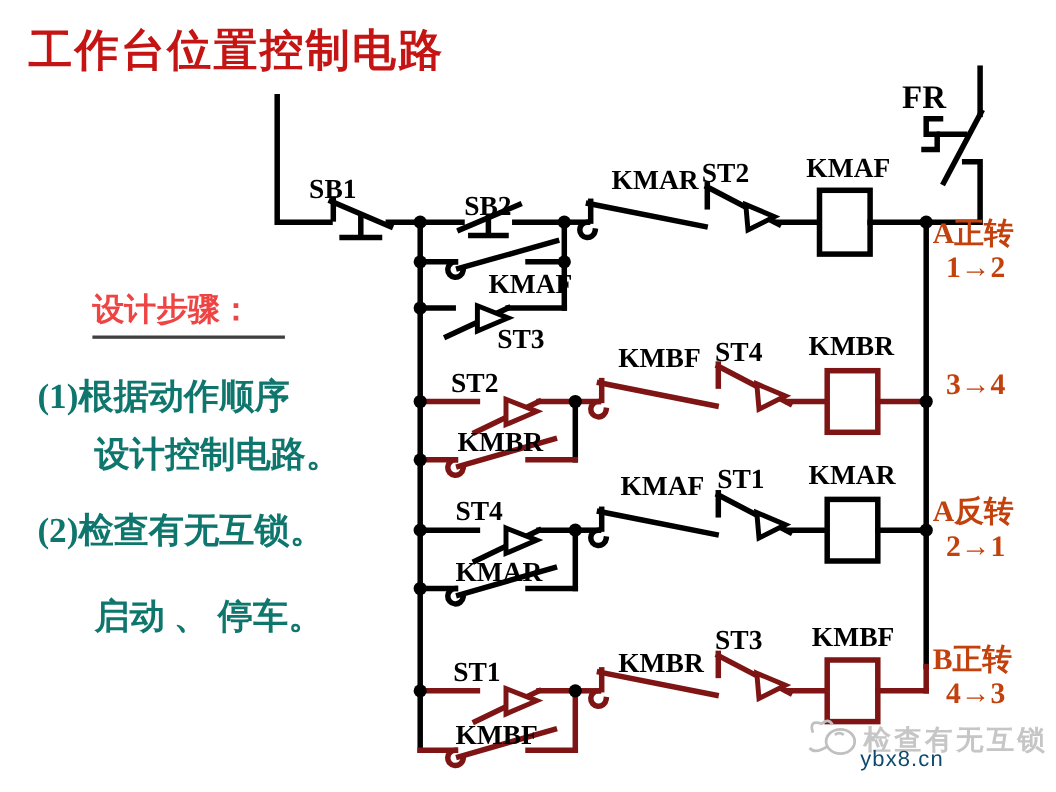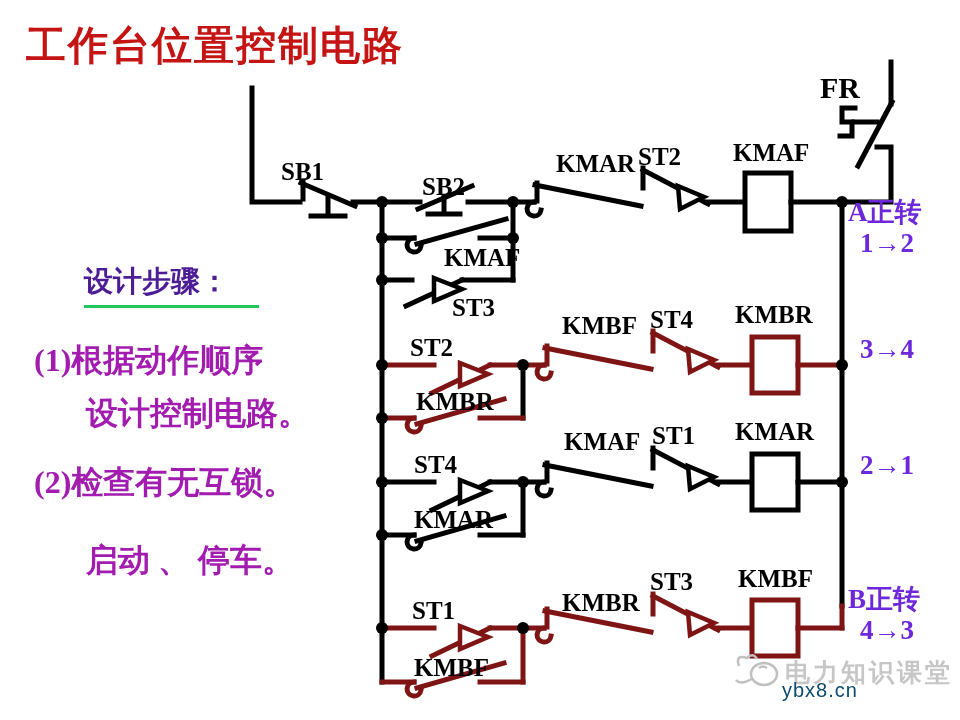--- a/index.html
+++ b/index.html
@@ -1,25 +1,25 @@
 <!DOCTYPE html>
 <html><head>
 <meta charset="utf-8">
 <style>
   html,body{margin:0;padding:0;background:#fff;}
   .stage{position:relative;width:960px;height:720px;background:#ffffff;overflow:hidden;
          font-family:"Liberation Serif",serif;padding-left:38px;}
   .abs{position:absolute;}
   .title{left:26px;top:18px;font-size:40px;font-weight:bold;color:#c41414;letter-spacing:2px;white-space:nowrap;}
-  .heading{left:84px;top:262px;font-size:29px;font-weight:bold;color:#4c1d95;
-           border-bottom:3px solid #22c55e;padding:0 30px 3px 0;white-space:nowrap;}
-  .step{left:34px;font-size:32px;font-weight:bold;color:#a21caf;line-height:53px;white-space:nowrap;}
+  .heading{left:84px;top:262px;font-size:29px;font-weight:bold;color:#ef4444;
+           border-bottom:3px solid #404040;padding:0 30px 3px 0;white-space:nowrap;}
+  .step{left:34px;font-size:32px;font-weight:bold;color:#0f766e;line-height:53px;white-space:nowrap;}
   .step .indent{padding-left:52px;text-align:right;}
   .step1{top:334px;} .step2{top:456px;} .step3{top:534px;}
-  .out{left:848px;width:100px;font-size:27px;font-weight:bold;color:#6d28d9;line-height:31px;white-space:nowrap;}
+  .out{left:848px;width:100px;font-size:27px;font-weight:bold;color:#c2410c;line-height:31px;white-space:nowrap;}
   .out .l2{padding-left:12px;}
   .out1{top:197px;} .out2{top:334px;} .out3{top:450px;} .out4{top:584px;}
   svg text{font-family:"Liberation Serif",serif;font-weight:bold;fill:#000;}
   .clabel{font-size:25px;}
   .frlabel{font-size:30px;}
   .wm{left:733px;top:650px;display:flex;align-items:center;color:#c6c6c6;}
   .wm-brand{font-size:25px;font-weight:bold;letter-spacing:3px;color:#c6c6c6;white-space:nowrap;}
   .wm-site{left:782px;top:679px;font-family:"Liberation Sans",sans-serif;font-size:20px;
            font-weight:normal;color:#0c4a6e;letter-spacing:1px;text-align:center;}
 </style>
@@ -220,33 +220,34 @@
   </svg>
 
   <div class="abs out out1">
     <div>A正转</div>
     <div class="l2">1→2</div>
   </div>
   <div class="abs out out2">
     <div class="l2">3→4</div>
   </div>
   <div class="abs out out3">
+    <div>A反转</div>
     <div class="l2">2→1</div>
   </div>
   <div class="abs out out4">
     <div>B正转</div>
     <div class="l2">4→3</div>
   </div>
 
   <div class="abs wm">
     <svg width="52" height="44" viewBox="0 0 52 44">
       <g fill="none" stroke="#c0c0c0" stroke-width="2.5">
         <path d="M6,16 Q2,4 14,8 Q20,2 24,9"></path>
         <ellipse cx="31" cy="24" rx="13" ry="11"></ellipse>
         <path d="M20,28 Q8,36 3,30"></path>
         <path d="M26,18 q4,-3 8,0"></path>
       </g>
     </svg>
-    <span class="wm-brand">电力知识课堂</span>
+    <span class="wm-brand">检查有无互锁</span>
   </div>
   <div class="abs wm-site">ybx8.cn</div>
 
 </div>
 
 </body></html>

